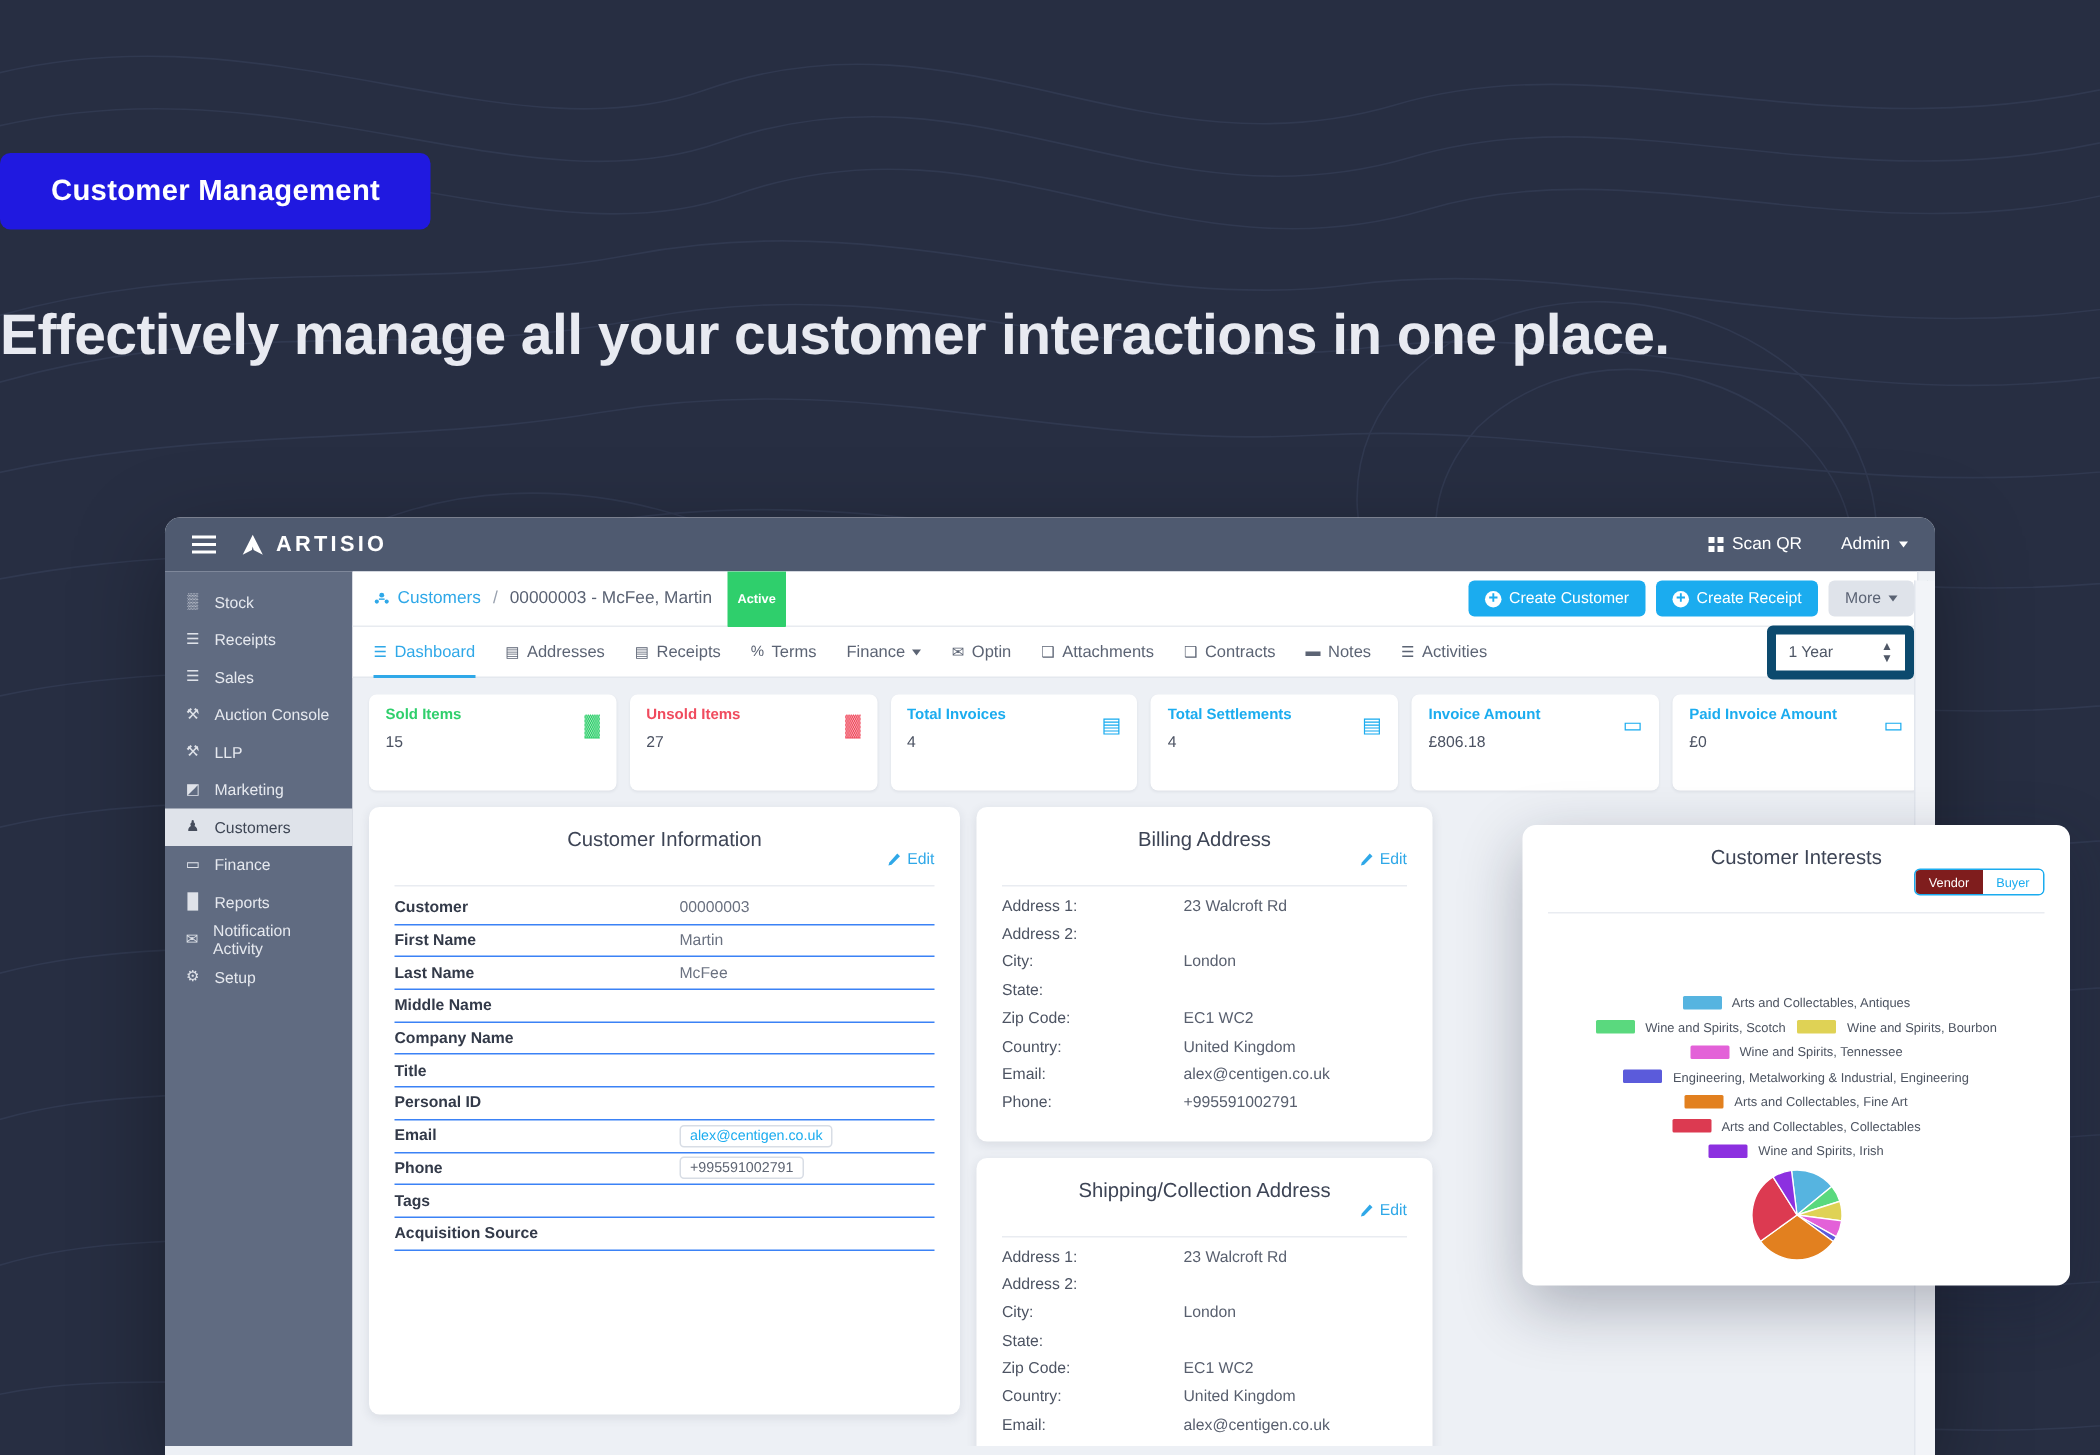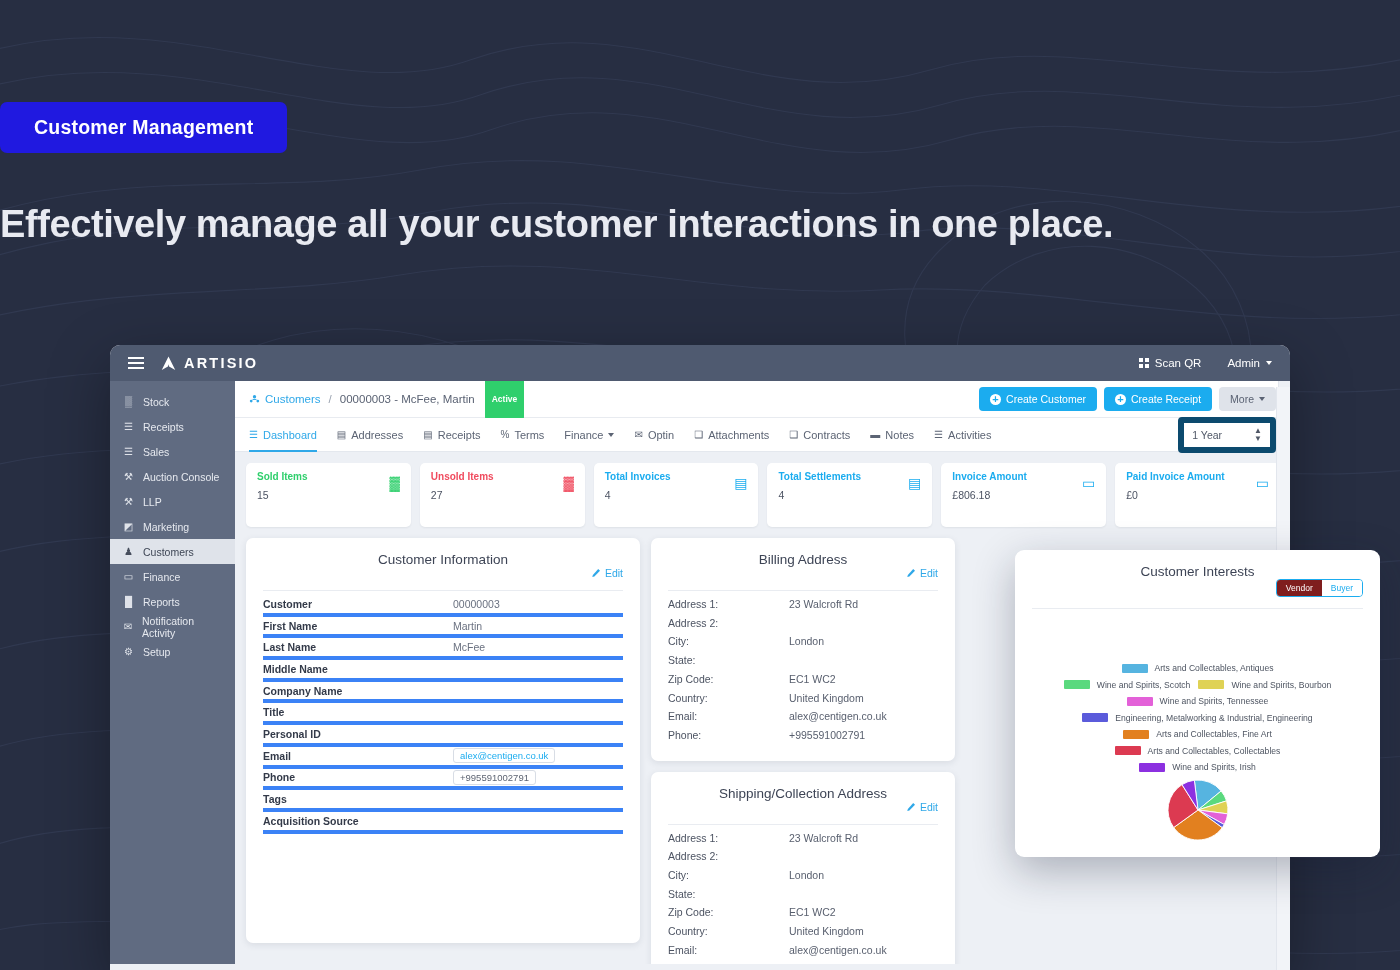--- a/index.html
+++ b/index.html
@@ -189,21 +189,21 @@
     margin-left: auto; color: #2fa8e8; font-size: 10.5px;
     display: flex; align-items: center; gap: 4px; cursor: pointer;
   }
   .card-rule { height: 1px; background: #e9ecf1; margin: 0 17px; }
 
   .info-card { width: 394px; min-height: 405px; }
   .info-rows { padding: 4px 17px 12px 17px; }
   .info-row {
     display: flex; align-items: center;
     height: 21.7px;
-    border-bottom: 4px solid #3b82f6;
+    border-bottom: 1px solid #3b82f6;
     font-size: 10.5px;
   }
   .info-key { width: 190px; color: #333a49; font-weight: bold; }
   .info-val { color: #6a7180; }
   .pill-val {
     border: 1px solid #d8dde5; border-radius: 3px;
     padding: 1px 6px; font-size: 9.5px;
   }
   .pill-blue { color: #1bacef; }
   .pill-gray { color: #5d6472; }

